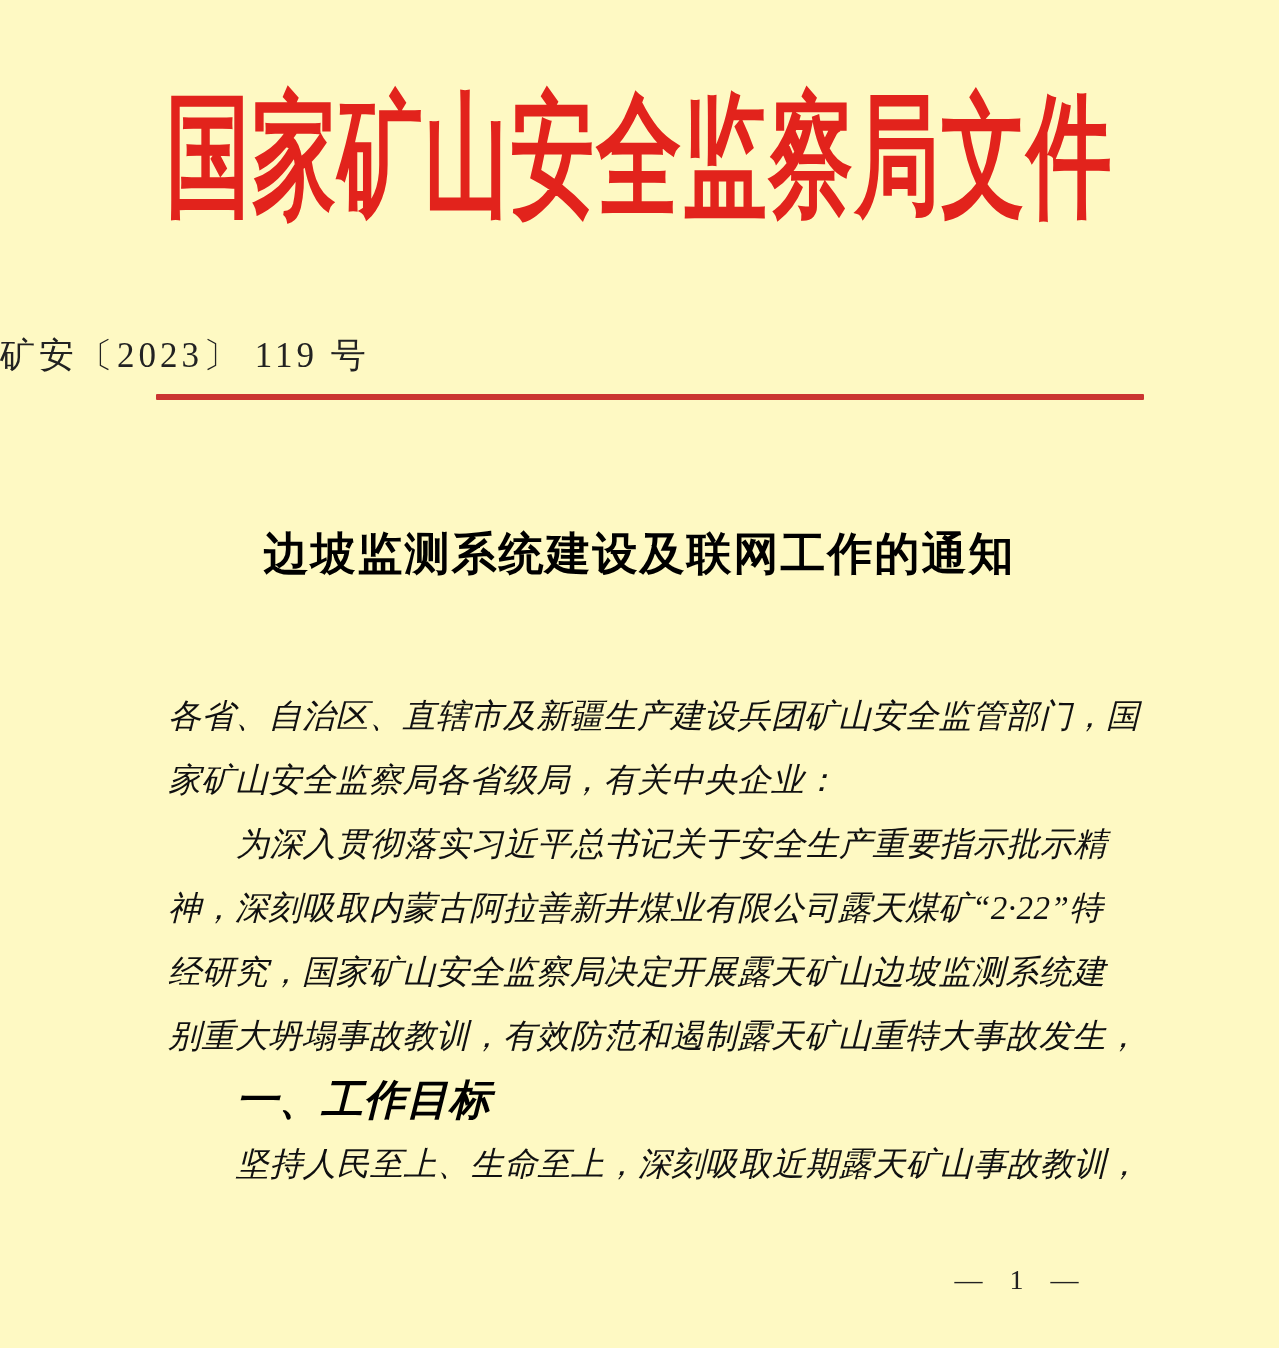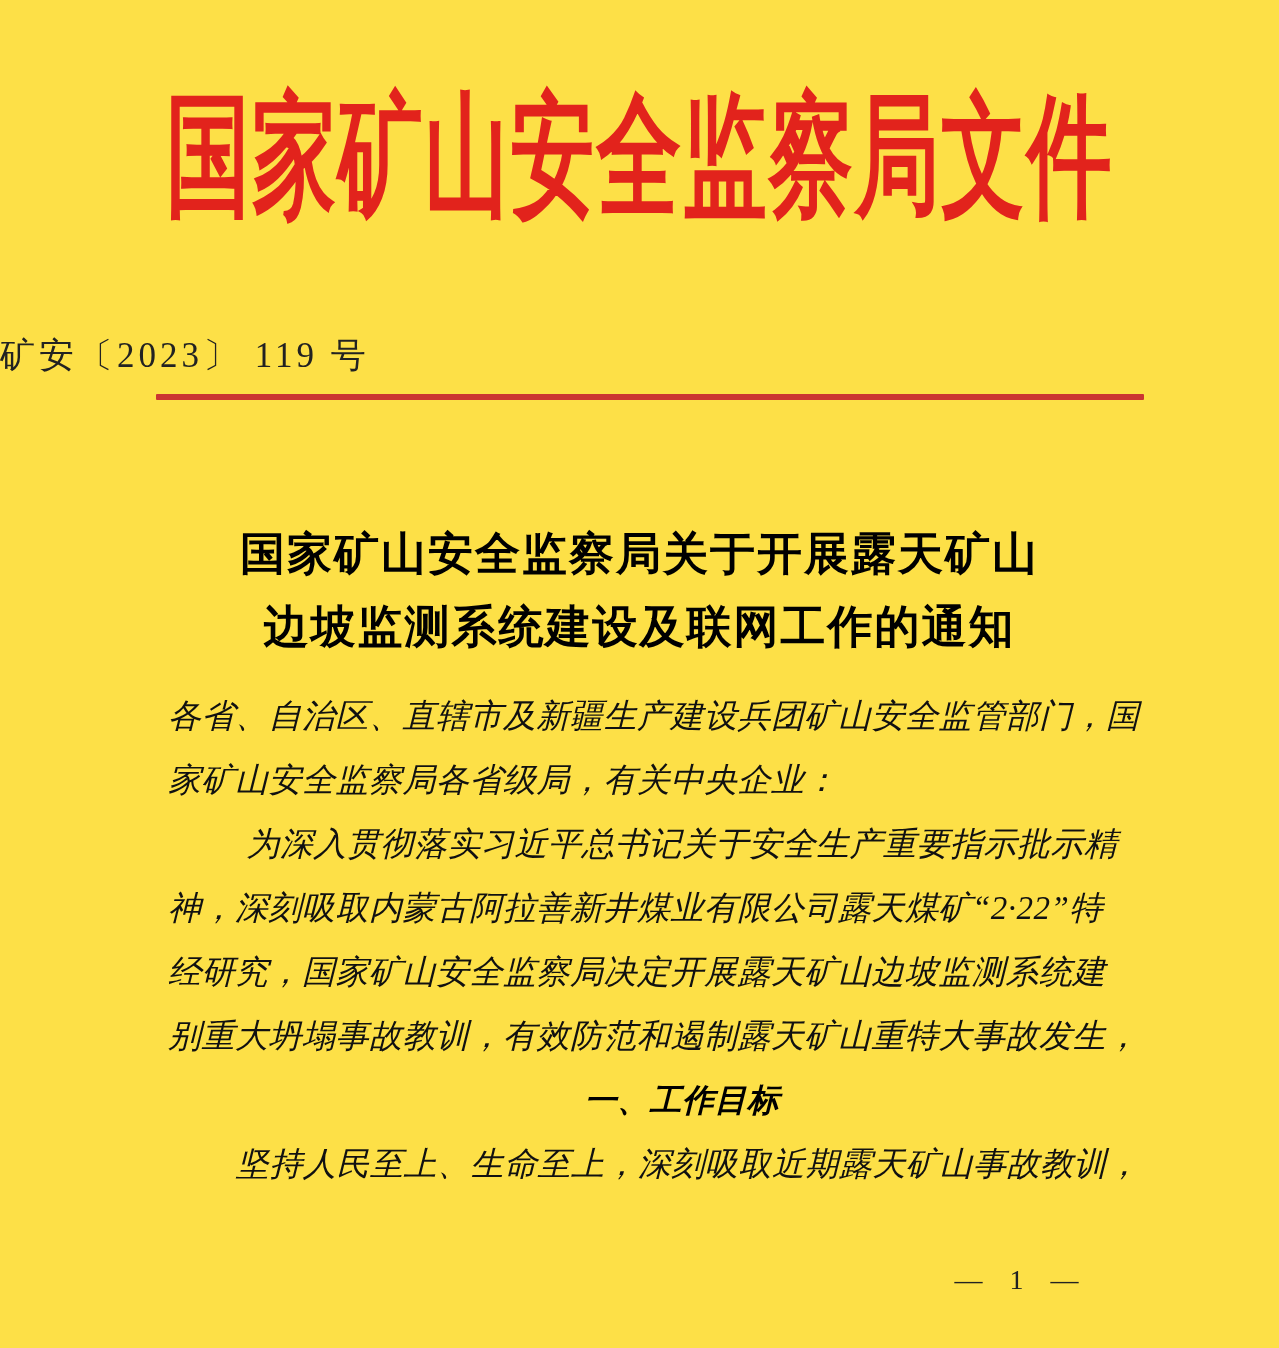--- a/index.html
+++ b/index.html
@@ -4,21 +4,21 @@
 <style>
   html, body {
     margin: 0;
     padding: 0;
     background: #ffffff;
   }
   .page {
     position: relative;
     width: 1279px;
     height: 1348px;
-    background: #fde047;
+    background: #fef9c3;
     overflow: hidden;
     font-family: "Liberation Serif", "DejaVu Serif", serif;
     color: #1a1a1a;
   }
   
   .header-title {
     position: absolute;
     top: 78px;
     left: 0;
     width: 1279px;
@@ -80,26 +80,25 @@
     line-height: 64px;
     letter-spacing: 0.5px;
     color: #111;
     font-style: italic;
   }
   .body-line {
     white-space: nowrap;
   }
   .body-line.indent {
     padding-left: 68px;
-    text-align: center;
   }
   .body-line.heading {
     font-family: "Liberation Sans", "DejaVu Sans", sans-serif;
     font-weight: bold;
-    font-size: 32px;
+    font-size: 42px;
     color: #000;
   }
   
   .page-number {
     position: absolute;
     top: 1264px;
     left: 0;
     width: 1279px;
     text-align: center;
     font-size: 28px;
@@ -118,21 +117,20 @@
 
   <div class="header-title">
     <span style="color: rgb(226, 35, 28);">国家矿山安全监察局文件</span>
   </div>
 
   <div class="doc-number">矿安〔2023〕 119 号</div>
 
   <div class="red-rule" style="background: rgb(203, 53, 49);"></div>
 
   <div class="doc-title">
-    <div>国家矿山安全监察局关于开展露天矿山</div>
     <div>边坡监测系统建设及联网工作的通知</div>
   </div>
 
   <div class="body-block">
       <div class="body-line">各省、自治区、直辖市及新疆生产建设兵团矿山安全监管部门，国</div>
       <div class="body-line">家矿山安全监察局各省级局，有关中央企业：</div>
       <div class="body-line indent">为深入贯彻落实习近平总书记关于安全生产重要指示批示精</div>
       <div class="body-line">神，深刻吸取内蒙古阿拉善新井煤业有限公司露天煤矿“2·22”特</div>
       <div class="body-line">经研究，国家矿山安全监察局决定开展露天矿山边坡监测系统建</div>
       <div class="body-line">别重大坍塌事故教训，有效防范和遏制露天矿山重特大事故发生，</div>

